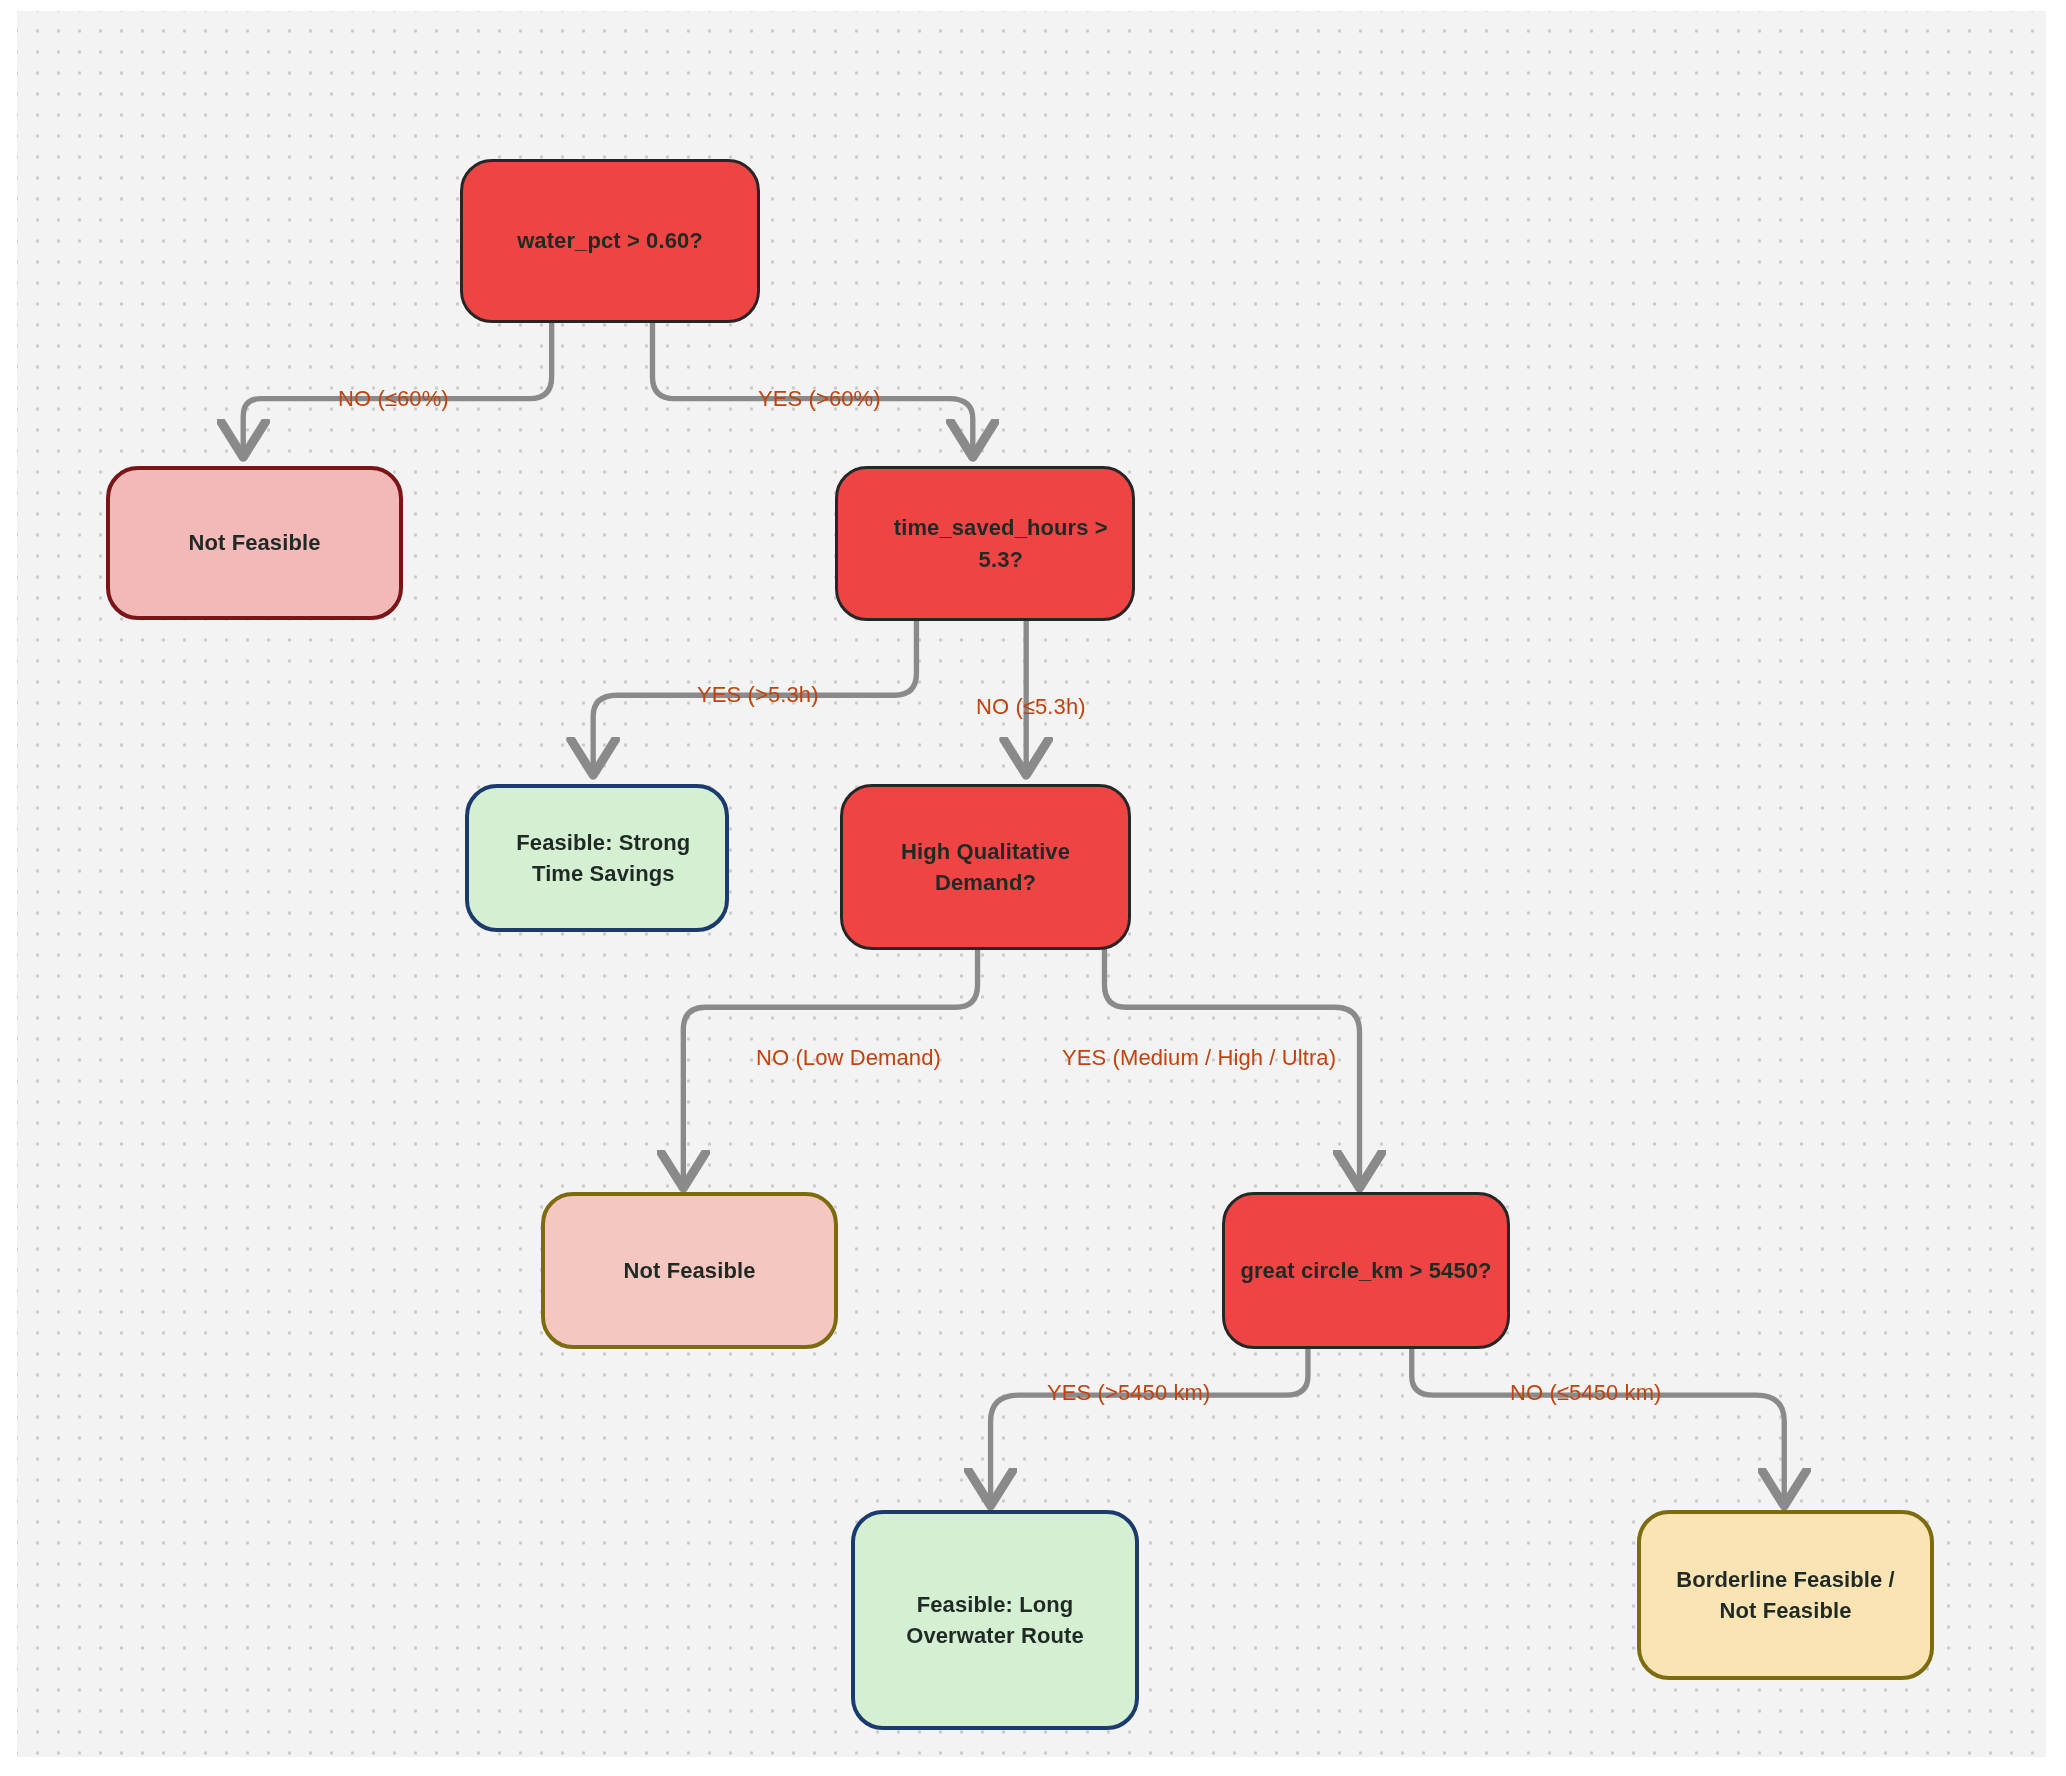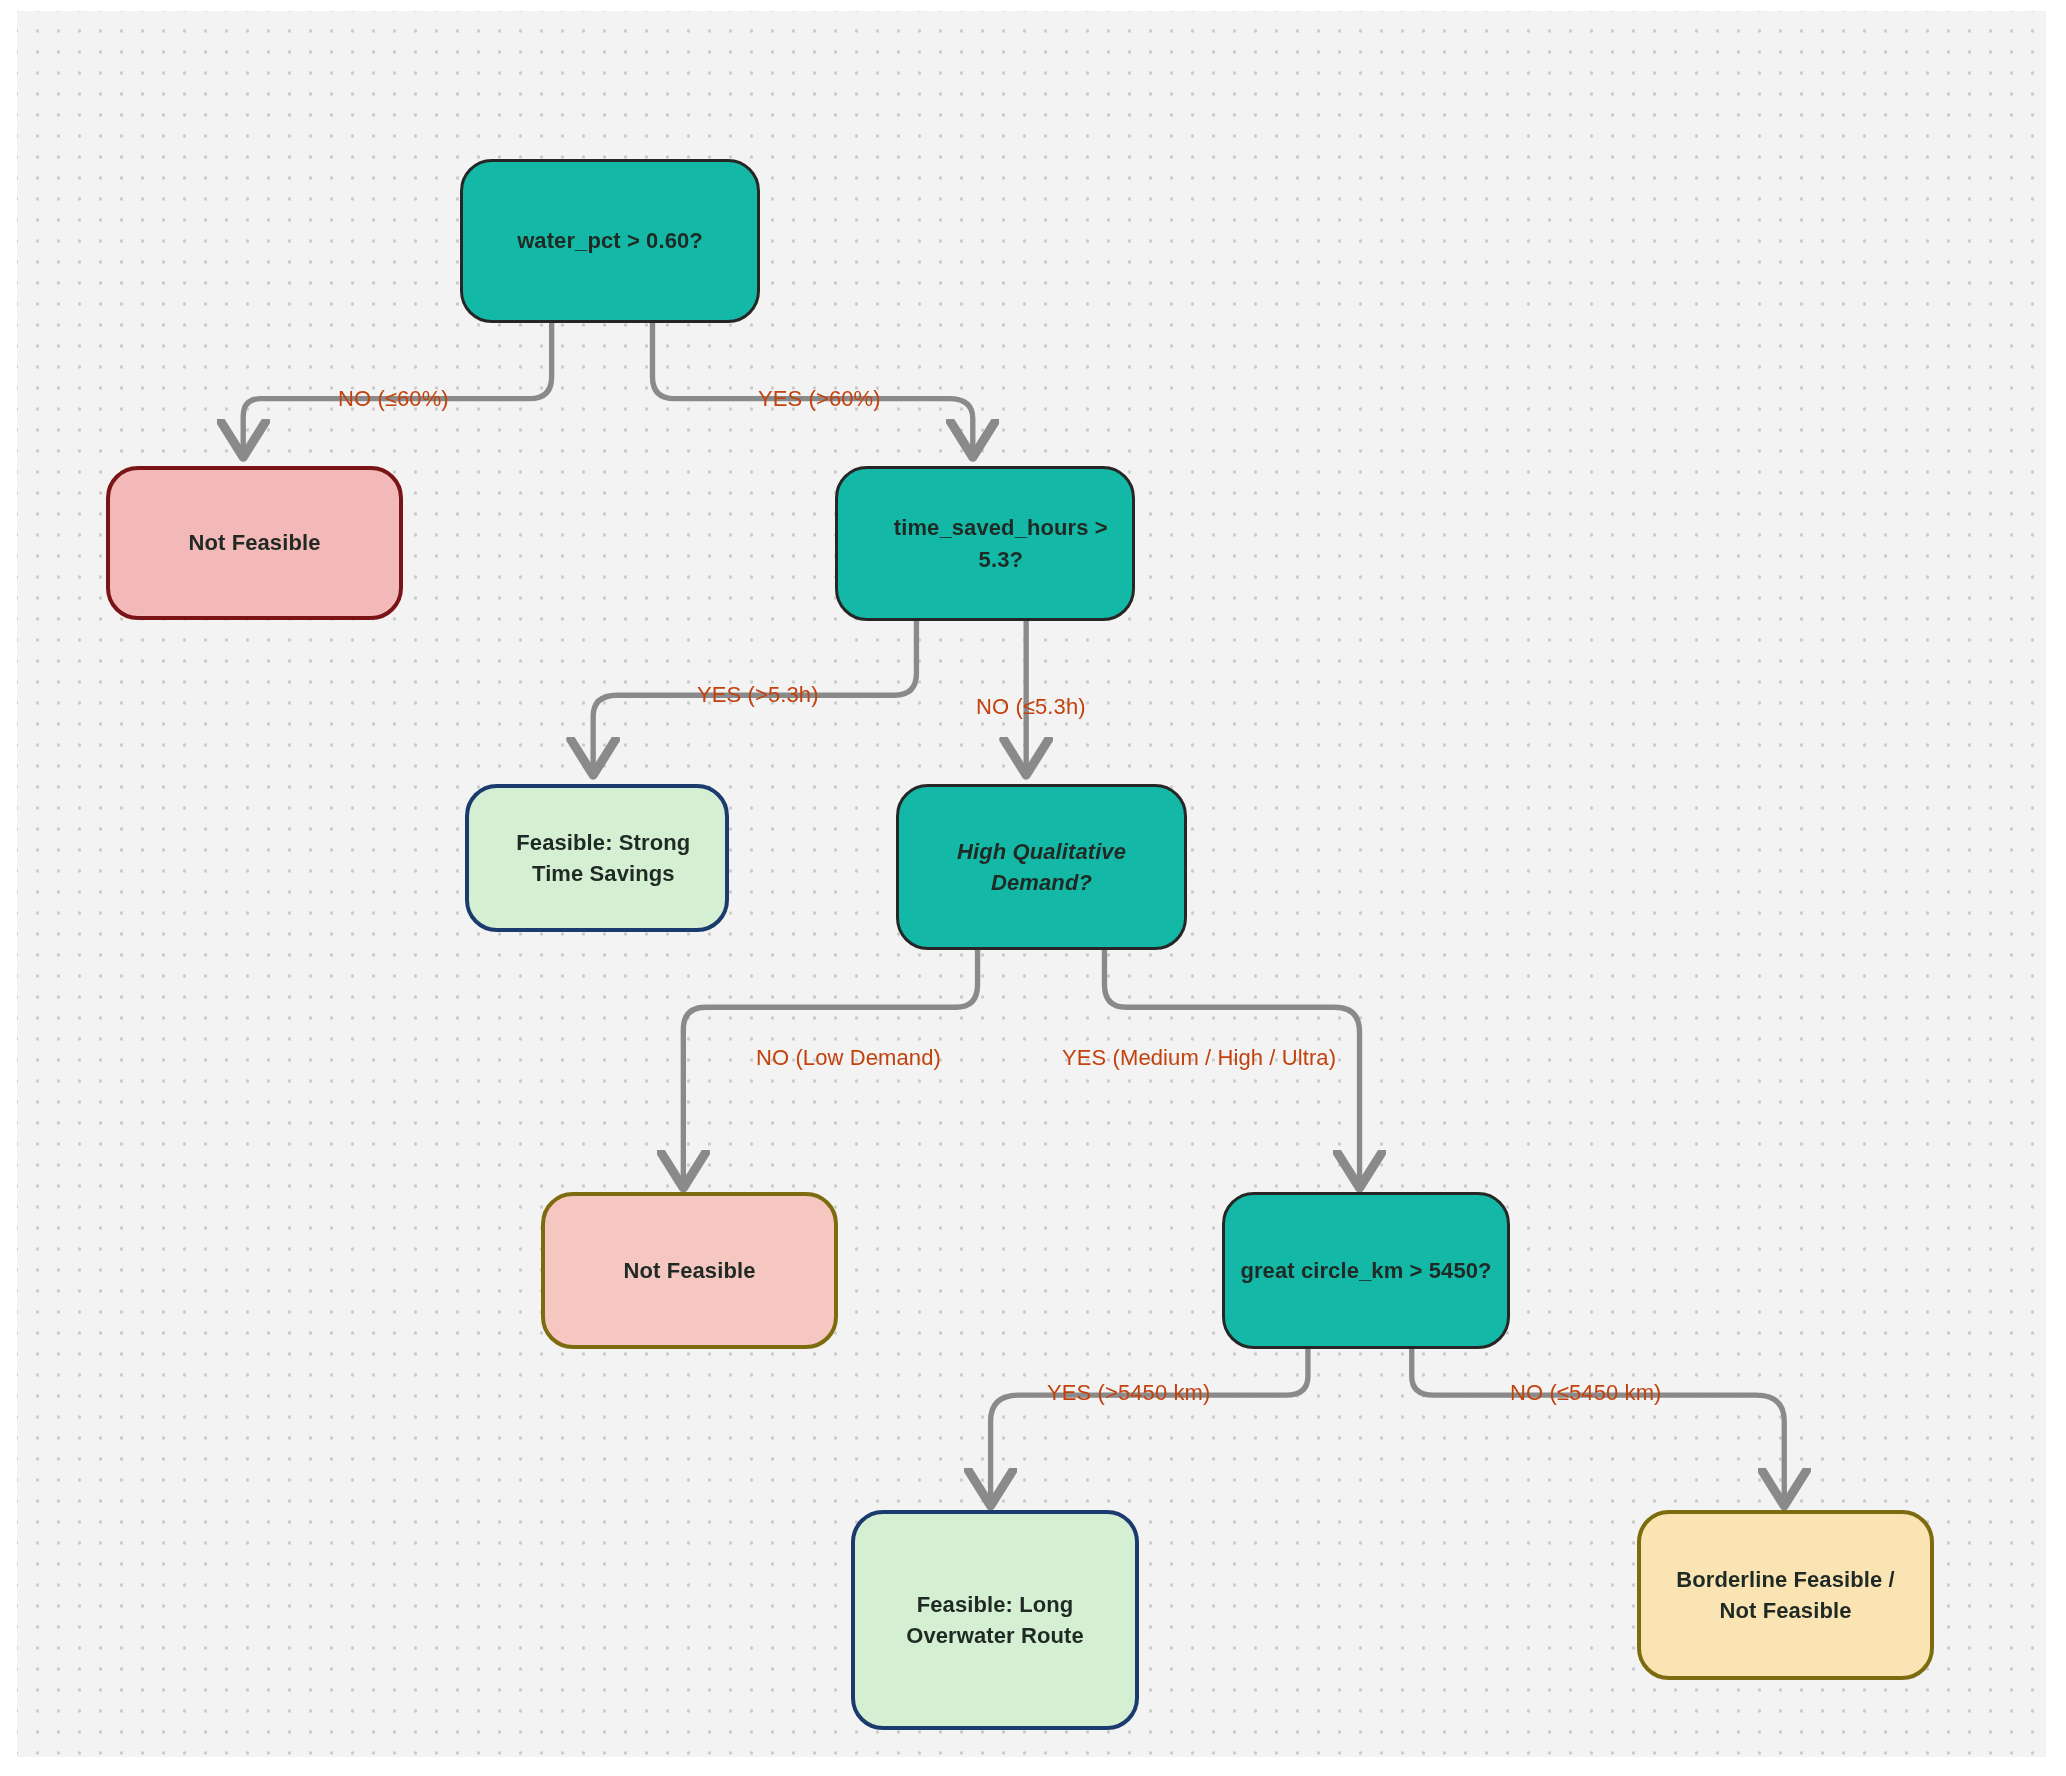--- a/index.html
+++ b/index.html
@@ -42,21 +42,21 @@
     text-align: center;
     border-radius: 32px;
     font-weight: bold;
     color: #1f2a24;
     letter-spacing: 0.1px;
     line-height: 1.42;
     padding: 0 15.4px;
   }
 
   .node-decision {
-    background: #14b8a6;
+    background: #ef4444;
     border: 3.6px solid #262626;
     font-size: 22px;
   }
 
   .node-neg-red {
     background: #f3b8b8;
     border: 4.2px solid #7a1416;
     font-size: 22px;
   }
 
@@ -128,21 +128,21 @@
 </div>
 
 <div class="node node-decision" style="left:835px; top:466px; width:300px; height:155px;padding-left:47px;">
   <span>time_saved_hours &gt; 5.3?</span>
 </div>
 
 <div class="node node-pos" style="left:465px; top:784px; width:264px; height:148px;padding-left:28px;">
   <span>Feasible: Strong Time Savings</span>
 </div>
 
-<div class="node node-decision" style="left:896px; top:784px; width:291px; height:166px;font-style:italic;">
+<div class="node node-decision" style="left:840px; top:784px; width:291px; height:166px;">
   <span>High Qualitative Demand?</span>
 </div>
 
 <div class="node node-neg-olive" style="left:541px; top:1192px; width:297px; height:157px;">
   <span>Not Feasible</span>
 </div>
 
 <div class="node node-decision" style="left:1222px; top:1192px; width:288px; height:157px;">
   <span>great circle_km &gt; 5450?</span>
 </div>

